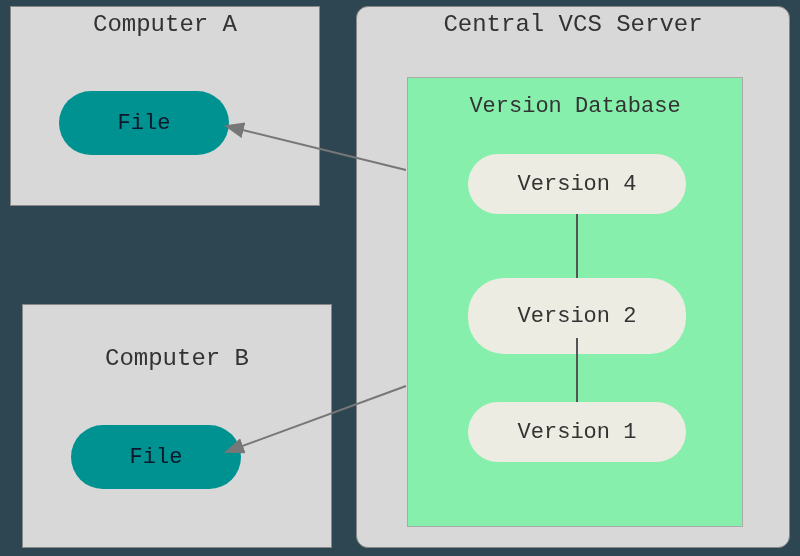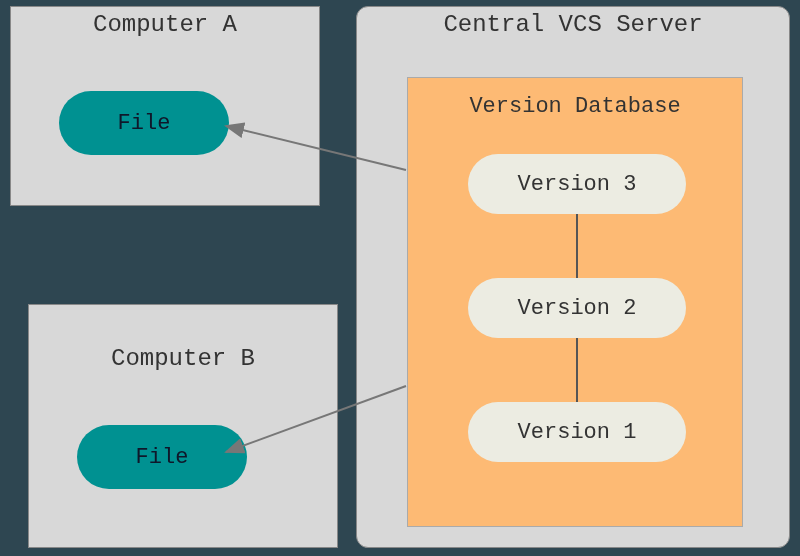--- a/index.html
+++ b/index.html
@@ -31,21 +31,21 @@
     align-items: center;
     justify-content: center;
     font-size: 22px;
   }
   .pill-teal {
     background: #009191;
     color: #0f172a;
   }
   .inner-box {
     position: absolute;
-    background: #fdba74;
+    background: #86efac;
     border: 1px solid #aaa;
   }
   .inner-title {
     text-align: center;
     font-size: 22px;
     color: #333;
     margin-top: 16px;
   }
   .pill-grey {
     background: #ecece2;
@@ -66,38 +66,38 @@
 </head>
 <body>
 
 <div class="box" style="left:10px; top:6px; width:310px; height:200px;">
   <div class="box-title">Computer A</div>
   <div class="pill pill-teal" style="left:48px; top:84px; width:170px; height:64px;">
     <span>File</span>
   </div>
 </div>
 
-<div class="box" style="left:28px; top:304px; width:310px; height:244px;">
+<div class="box" style="left:22px; top:304px; width:310px; height:244px;">
   <div class="box-title" style="margin-top:40px;">Computer B</div>
   <div class="pill pill-teal" style="left:48px; top:120px; width:170px; height:64px;">
     <span>File</span>
   </div>
 </div>
 
 <div class="box" style="left:356px; top:6px; width:434px; height:542px;border-radius:12px;">
   <div class="box-title">Central VCS Server</div>
   <div class="inner-box" style="left:50px; top:70px; width:336px; height:450px;">
     <div class="inner-title">Version Database</div>
 
     <div class="pill pill-grey" style="left:60px; top:76px; width:218px; height:60px;">
-      <span>Version 3</span>
+      <span>Version 4</span>
     </div>
     <div class="vline" style="left:168px; top:136px; height:64px;"></div>
 
-    <div class="pill pill-grey" style="left:60px; top:200px; width:218px; height:60px;">
+    <div class="pill pill-grey" style="left:60px; top:200px; width:218px; height:76px;">
       <span>Version 2</span>
     </div>
     <div class="vline" style="left:168px; top:260px; height:64px;"></div>
 
     <div class="pill pill-grey" style="left:60px; top:324px; width:218px; height:60px;">
       <span>Version 1</span>
     </div>
   </div>
 </div>
 

